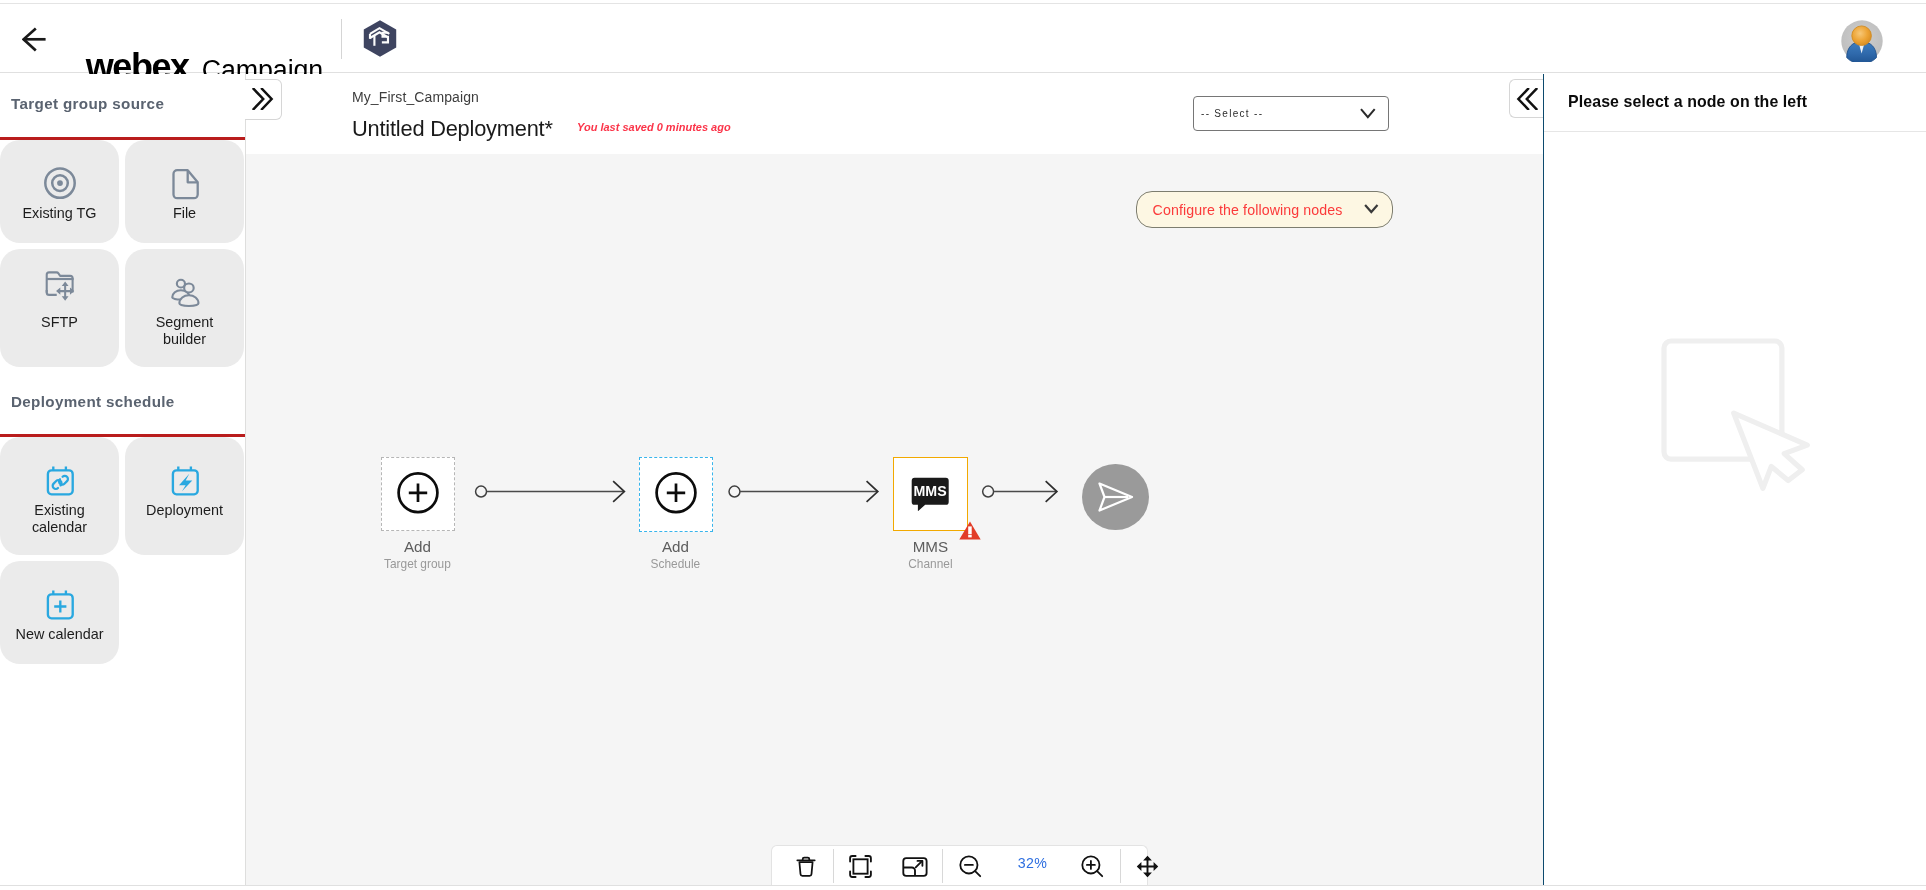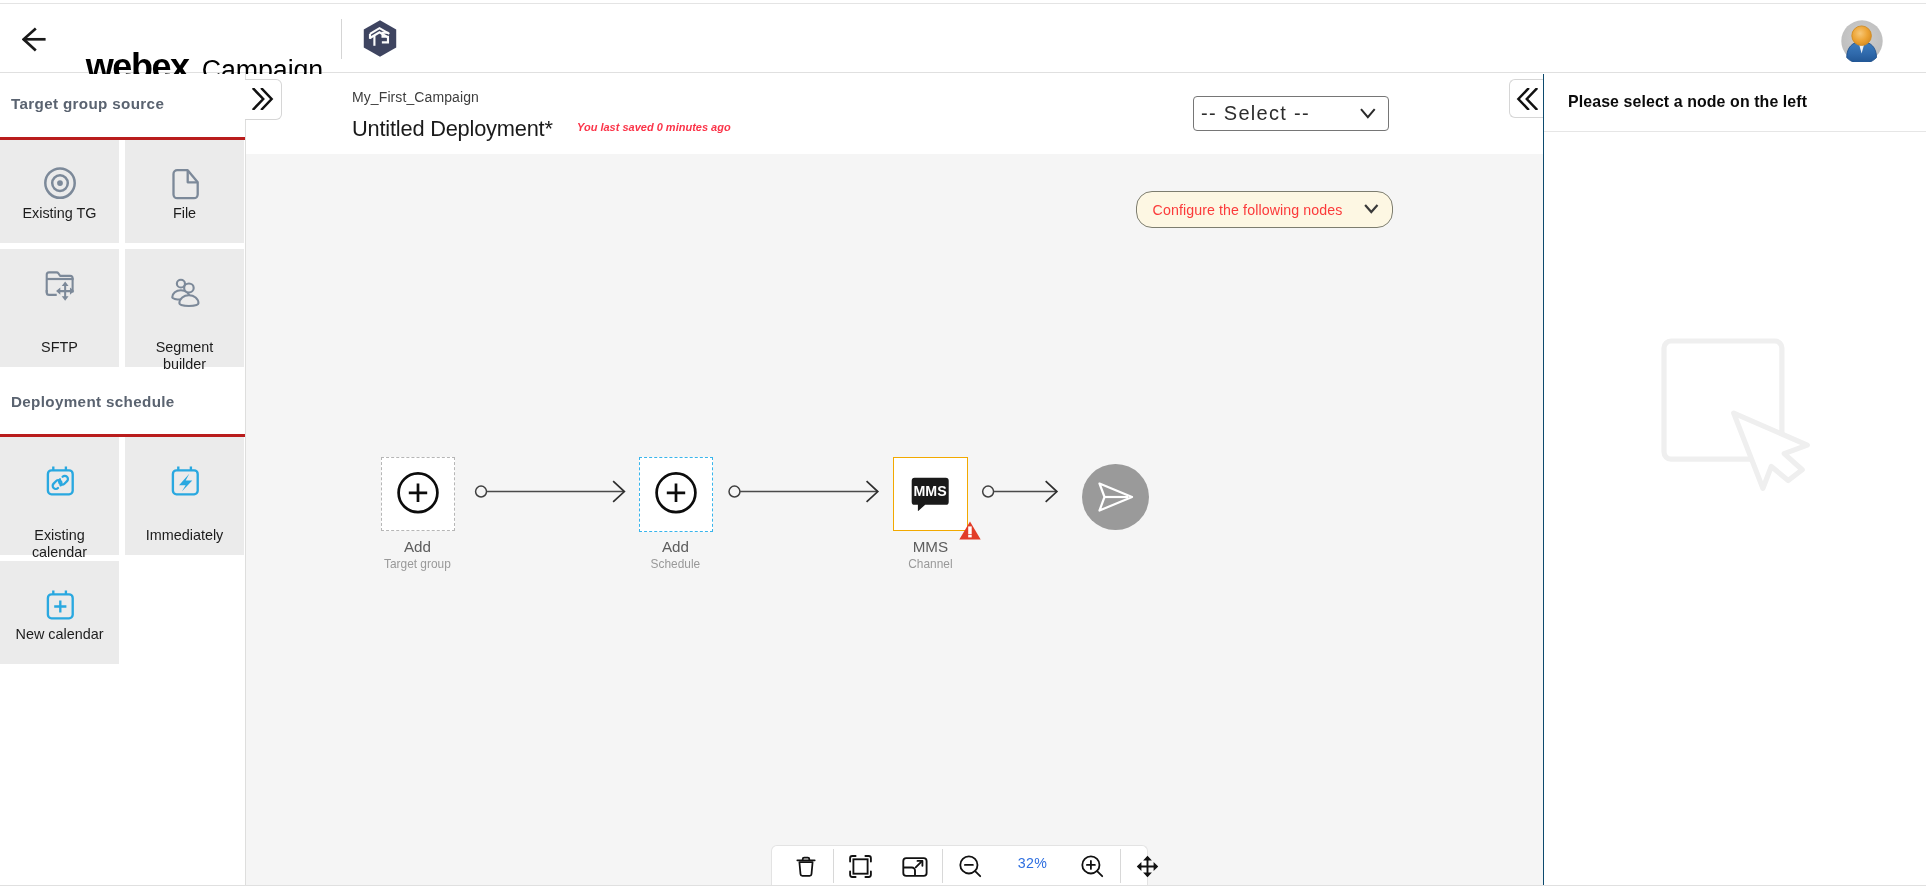--- a/index.html
+++ b/index.html
@@ -39,24 +39,24 @@
   }
   .sb-section-title {
     height:66px; display:flex; align-items:center; padding-left:11px; padding-bottom:4px;
     font-size:15.2px; color:#5a6370; font-weight:600; letter-spacing:0.35px;
     border-bottom:3px solid #b91c1c;
   }
   .sb-grid { display:flex; flex-wrap:wrap; width:252px; }
   .tile {
     width:119px; background:#ebebeb; margin:0 6px 6px 0;
     display:flex; flex-direction:column; align-items:center; justify-content:flex-start;
-    cursor:pointer; padding-top:26px;
+    cursor:pointer; padding-top:26px;border-radius:20px;
   }
   .tile.h1 { height:103px; }
-  .tile.h2 { height:118px;gap:25px; }
+  .tile.h2 { height:118px; }
   .tile-icon { width:34px; height:34px; display:flex; align-items:center; justify-content:center; }
   .tile-label {
     margin-top:5px; font-size:14.4px; color:#1c1c1c; text-align:center; line-height:16.5px;
     max-width:93px;
   }
   .sb-collapse {
     position:absolute; left:245.3px; top:78.9px; width:36.5px; height:41.2px;
     background:#fff; border:1px solid #d6d6d6; border-left:none;
     border-radius:0 6px 6px 0;
     display:flex; align-items:center; justify-content:center; cursor:pointer; z-index:5;
@@ -66,21 +66,21 @@
   .canvas-col { position:absolute; left:246px; top:74px; width:1297px; height:811px; background:#f5f5f5; overflow:hidden; }
   .canvas-head { position:absolute; left:0; top:0; width:1297px; height:80px; background:#fff; }
   .campaign-name { position:absolute; left:106px; top:15px; font-size:14px; color:#3d3d3d; letter-spacing:0.1px;}
   .deploy-title { position:absolute; left:106px; top:41px; font-size:21.8px; color:#1a1a1a; letter-spacing:-0.2px; line-height:28px;}
   .saved-note { position:absolute; left:331px; top:46.5px; font-size:11.0px; color:#fb3449; font-style:italic; font-weight:600; letter-spacing:0px;}
   .select-box {
     position:absolute; left:947px; top:22px; width:196px; height:35px;
     border:1px solid #767676; border-radius:4px; background:#fff;
     display:flex; align-items:center; cursor:pointer;
   }
-  .select-label { margin-left:7.0px; font-size:20px; color:#2c2c2c; letter-spacing:1.3px; }
+  .select-label { margin-left:7.0px; font-size:10px; color:#2c2c2c; letter-spacing:1.3px; }
   .select-caret { position:absolute; left:166.3px; top:9px; }
 
   
   .alert-pill {
     position:absolute; left:889.6px; top:116.9px; width:257px; height:37.3px;
     background:#fdf7e3; border:1px solid #7d7d6f; border-radius:16px;
     display:flex; align-items:center; cursor:pointer;
   }
   .alert-text { margin-left:16px; font-size:14.2px; color:#fb3a3a; letter-spacing:0.1px;}
   .alert-caret { position:absolute; left:227.2px; top:8.2px; }
@@ -249,21 +249,21 @@
           <span class="tile-label">Existing calendar</span>
         </div>
         <div class="tile h2">
           <span class="tile-icon">
             <svg width="34" height="34" viewBox="0 0 34 34">
 <rect x="4.9" y="7.3" width="24.8" height="24.0" rx="3.6" fill="none" stroke="#29a8e0" stroke-width="2.35"></rect>
               <path d="M10.3 3.5 v4.2 M22.9 3.5 v4.2" stroke="#29a8e0" stroke-width="2.35" stroke-linecap="butt"></path>
               <path d="M21.3 10.8 L11.0 22.2 L17.6 22.2 L14.0 28.2 L24.3 17.4 L17.7 17.4 Z" fill="#29a8e0"></path>
             </svg>
           </span>
-          <span class="tile-label">Immediately</span>
+          <span class="tile-label">Deployment</span>
         </div>
         <div class="tile h1">
           <span class="tile-icon">
             <svg width="34" height="34" viewBox="0 0 34 34">
 <rect x="4.9" y="7.3" width="24.8" height="24.0" rx="3.6" fill="none" stroke="#29a8e0" stroke-width="2.35"></rect>
               <path d="M10.3 3.5 v4.2 M22.9 3.5 v4.2" stroke="#29a8e0" stroke-width="2.35" stroke-linecap="butt"></path>
               <path d="M17.3 13.4 v12.2 M11.2 19.5 h12.2" stroke="#29a8e0" stroke-width="2.35" stroke-linecap="butt"></path>
             </svg>
           </span>
           <span class="tile-label">New calendar</span>

